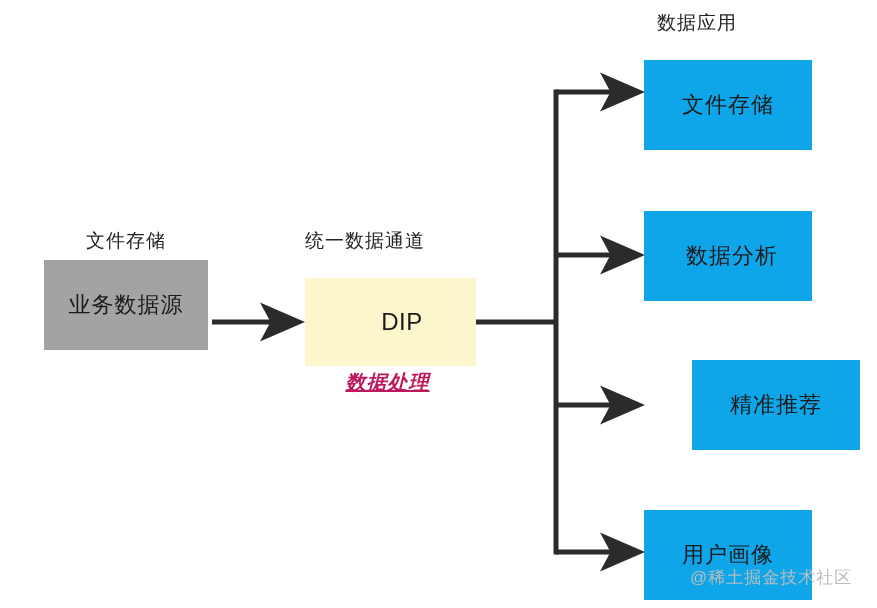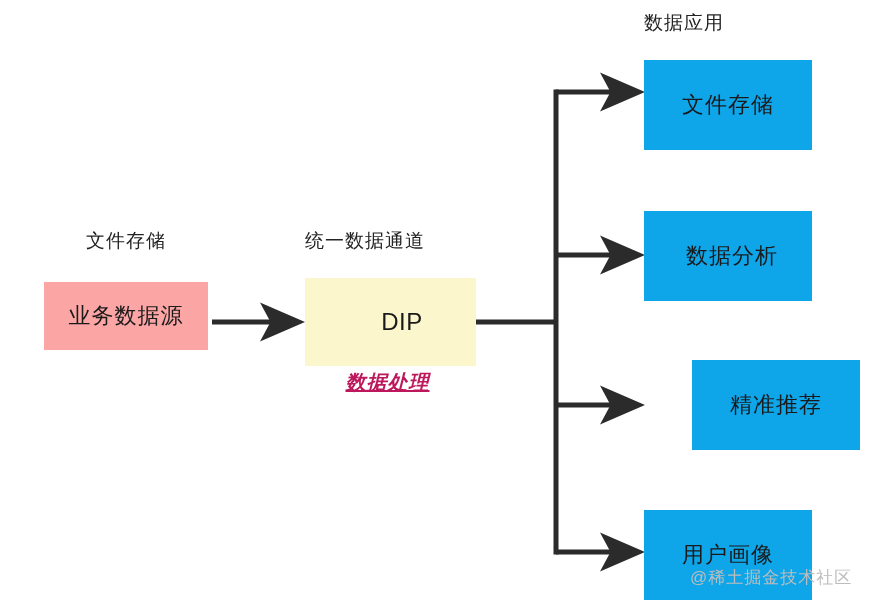--- a/index.html
+++ b/index.html
@@ -22,24 +22,24 @@
     display: flex;
     align-items: center;
     justify-content: center;
     box-sizing: border-box;
     font-size: 22px;
     color: #1a1a1a;
     letter-spacing: 1px;
   }
   .node-source {
     left: 44px;
-    top: 282px;
+    top: 260px;
     width: 164px;
-    height: 68px;
-    background: #fca5a5;
+    height: 90px;
+    background: #a3a3a3;
   }
   .node-dip {
     left: 305px;
     top: 278px;
     width: 171px;
     height: 88px;
     background: #fbf6cb;
     font-size: 24px;
     letter-spacing: 0.5px;
     padding-left: 23px;
@@ -68,24 +68,24 @@
     width: 164px;
     text-align: center;
   }
   .caption-dip {
     left: 305px;
     top: 228px;
     width: 165px;
     text-align: left;
   }
   .caption-apps {
-    left: 644px;
+    left: 613px;
     top: 10px;
     width: 168px;
-    text-align: left;
+    text-align: center;
   }
   .sublabel {
     position: absolute;
     left: 305px;
     top: 369px;
     width: 165px;
     text-align: center;
     font-size: 20px;
     font-weight: bold;
     font-style: italic;

